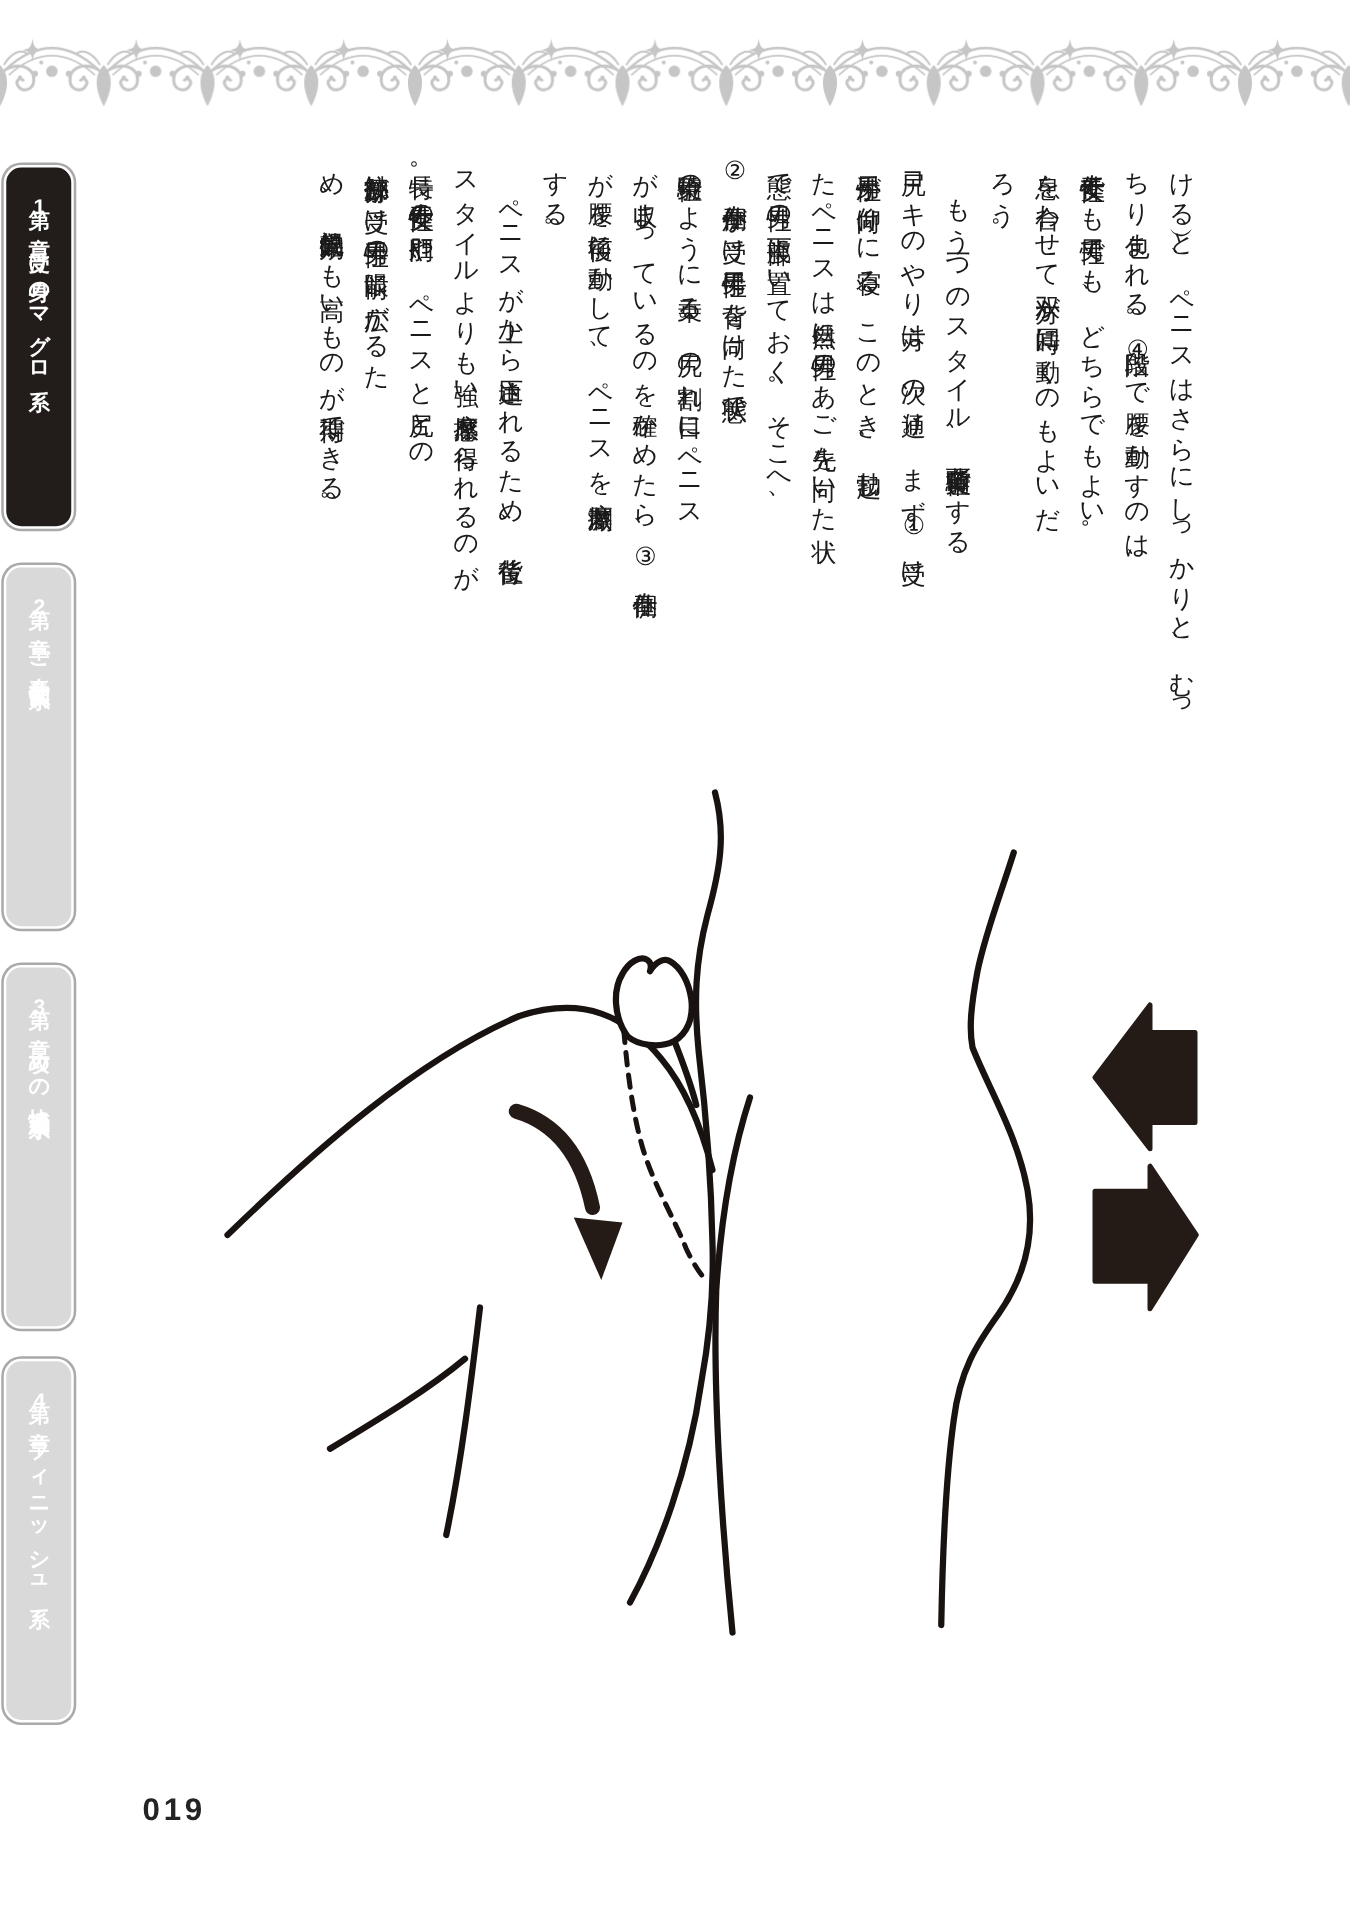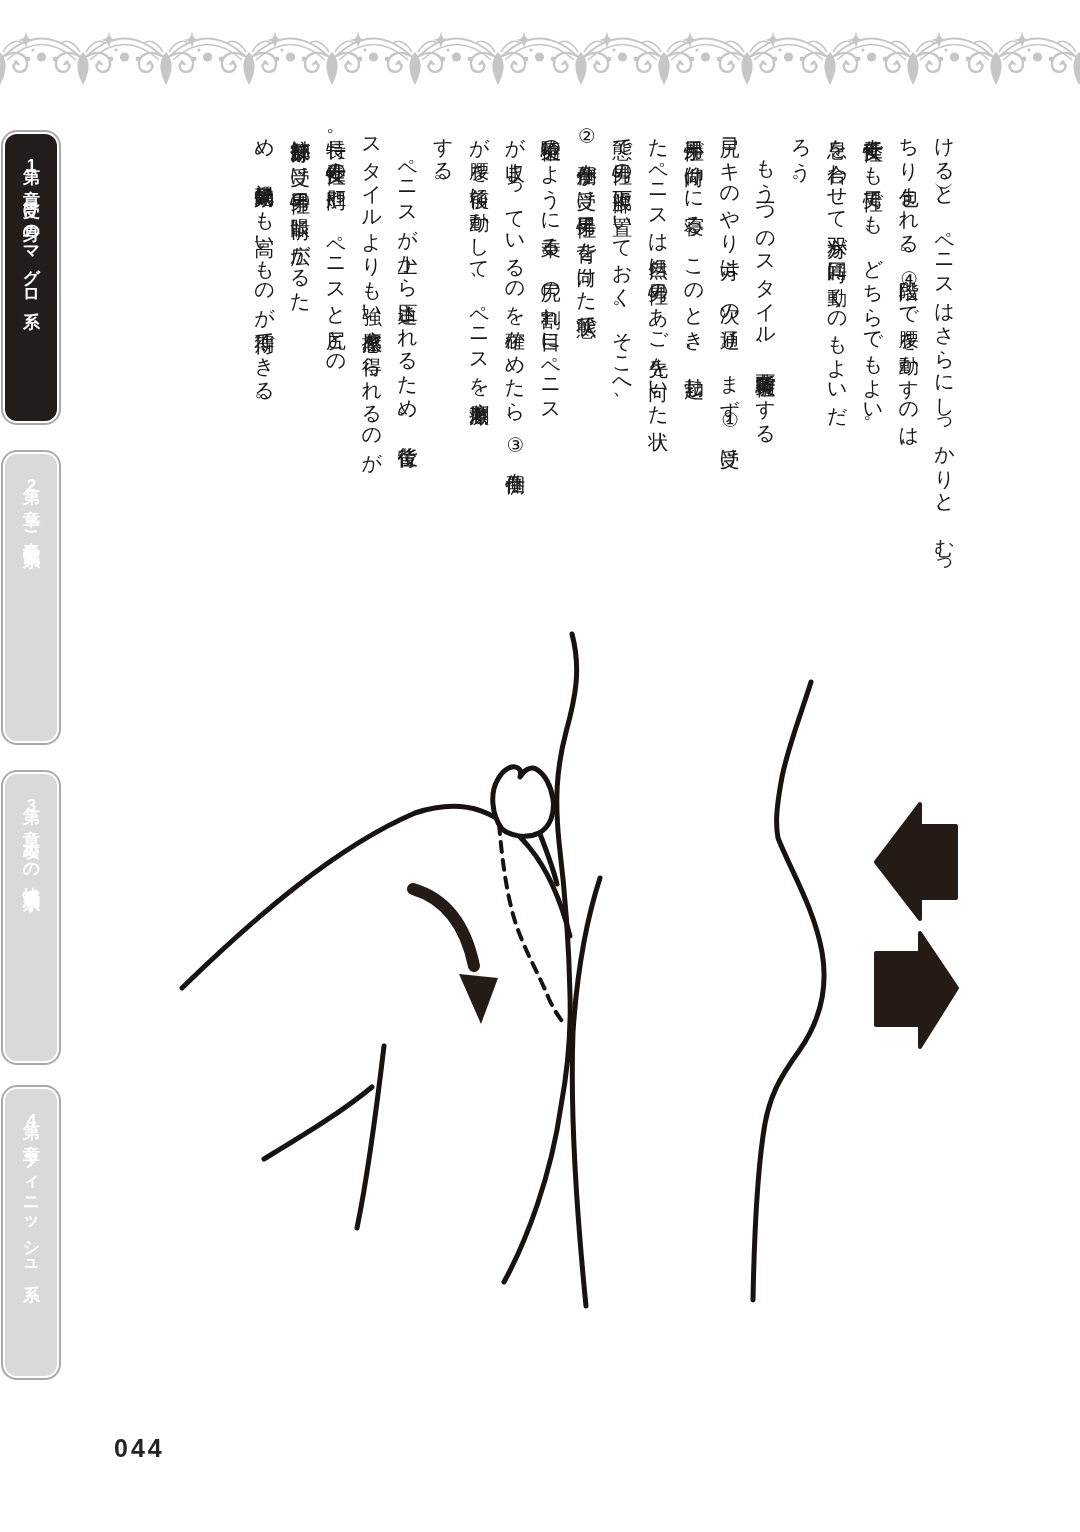--- a/index.html
+++ b/index.html
@@ -162,15 +162,15 @@
 
     <g>
       <path d="M 413 889 C 447 899 466 927 474 966" fill="none" stroke="#241b16" stroke-width="12" stroke-linecap="round"></path>
       <polygon points="459,974 498,978 481,1024" fill="#241b16"></polygon>
     </g>
 
     <polygon fill="#241b16" stroke="#241b16" stroke-width="4" stroke-linejoin="round" points="876,862 920,804 920,826 956,826 956,898 920,898 920,919"></polygon>
     <polygon fill="#241b16" stroke="#241b16" stroke-width="4" stroke-linejoin="round" points="957,988 920,933 920,953 876,953 876,1025 920,1025 920,1047"></polygon>
   </svg>
 
-  <div id="page-number">044</div>
+  <div id="page-number">019</div>
 
 </div>
 
 </body></html>

